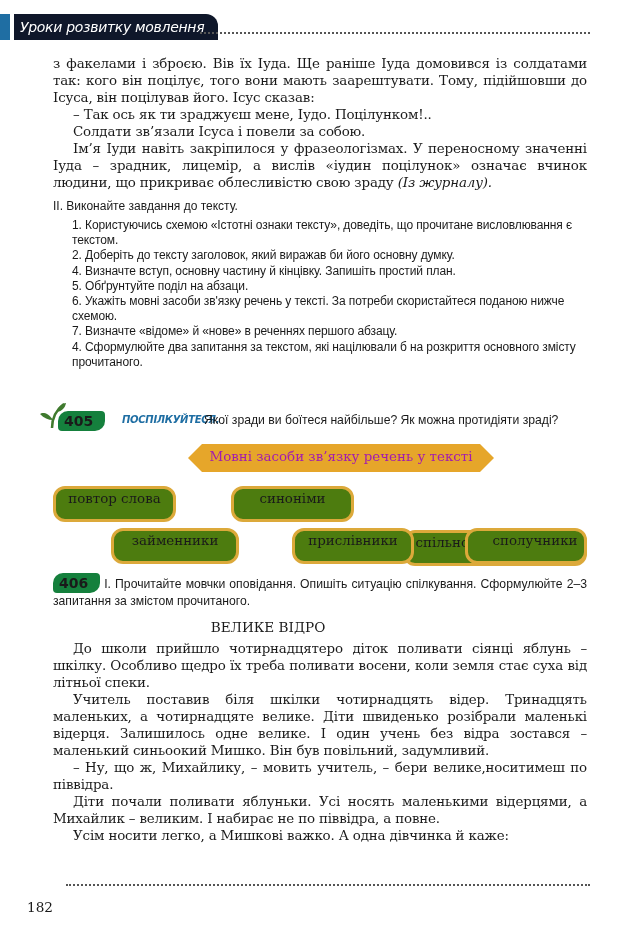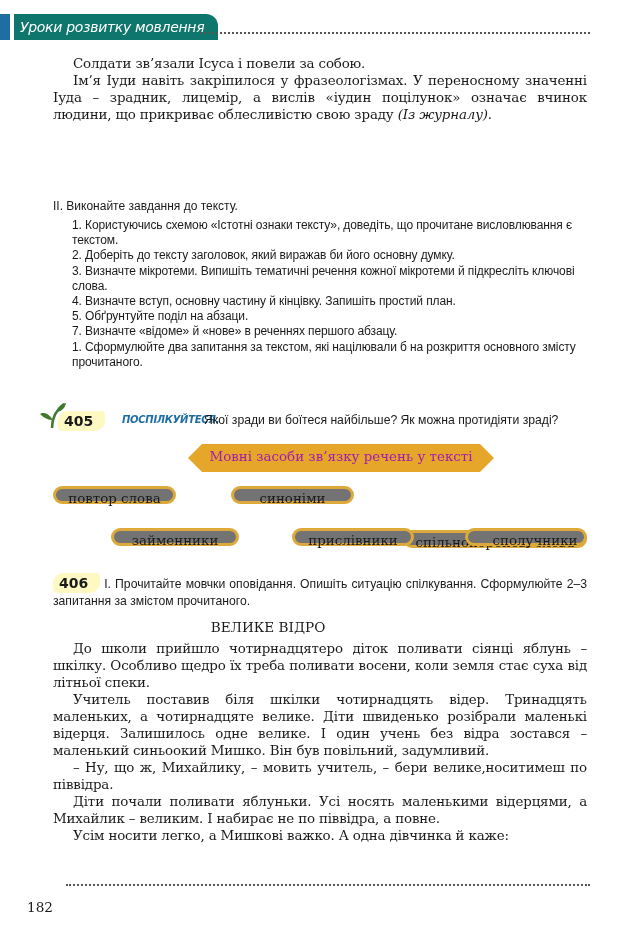--- a/index.html
+++ b/index.html
@@ -3,50 +3,50 @@
 <meta charset="utf-8">
 <style>
   html, body { margin: 0; padding: 0; background: #ffffff; }
   body { width: 638px; height: 946px; position: relative; overflow: hidden; color: #1a1a1a; }
   .serif { font-family: "DejaVu Serif", "Liberation Serif", serif; }
   .sans { font-family: "Liberation Sans", "DejaVu Sans", sans-serif; }
 
   
   .header { position: absolute; top: 14px; left: 0; width: 638px; height: 26px; }
   .header-bar-left { position: absolute; left: 0; top: 0; width: 10px; height: 26px; background: #1f6ea3; }
-  .header-tab { position: absolute; left: 14px; top: 0; height: 26px; padding: 0 14px 0 6px; background: #0f766e;
+  .header-tab { position: absolute; left: 14px; top: 0; height: 26px; padding: 0 14px 0 6px; background: #0f172a;
                 border-radius: 0 12px 0 0; color: #fff; font-family: "DejaVu Sans", sans-serif; font-size: 14px; line-height: 26px;
                 font-style: italic; letter-spacing: -0.3px; }
   .header-dots { position: absolute; left: 200px; right: 48px; top: 18px; border-bottom: 2px dotted #555; }
 
   
   .block { position: absolute; left: 53px; width: 534px; }
   .p { font-size: 13.4px; line-height: 17px; margin: 0; text-align: justify; letter-spacing: -0.15px; }
   .indent { text-indent: 20px; }
   .italic { font-style: italic; }
 
   .task-head { font-size: 12px; line-height: 15px; margin: 0; }
   .tasks { position: absolute; left: 72px; width: 516px; }
   .tasks .t { font-size: 12px; line-height: 15.2px; margin: 0; letter-spacing: -0.1px; }
 
   
-  .badge { display: inline-block; background: #fef9c3; border-radius: 10px 4px 10px 4px; font-family: "DejaVu Sans", sans-serif;
+  .badge { display: inline-block; background: #15803d; border-radius: 10px 4px 10px 4px; font-family: "DejaVu Sans", sans-serif;
            font-weight: bold; font-size: 14px; color: #1a1a1a; padding: 1px 12px 1px 6px; line-height: 18px; }
   .ex405 { position: absolute; left: 38px; top: 402px; width: 560px; height: 30px; }
   .leaf { position: absolute; left: 0; top: 0; }
   .ex405 .badge { position: absolute; left: 20px; top: 9px; }
   .ex405 .label { position: absolute; left: 84px; top: 12px; font-family: "DejaVu Sans", sans-serif; font-style: italic; font-weight: bold;
                   font-size: 10px; color: #1f6ea3; letter-spacing: -0.3px; }
   .ex405 .text { position: absolute; left: 166px; top: 11px; font-size: 12.2px; }
 
   
   .scheme-title { position: absolute; left: 188px; top: 444px; width: 306px; height: 28px; }
   .scheme-title svg { position: absolute; left: 0; top: 0; }
   .scheme-title span { position: absolute; left: 0; right: 0; top: 5px; text-align: center; font-size: 13.4px; color: #a21caf; }
-  .pill { position: absolute; height: 18px; border: 3px solid #dca93a; border-radius: 12px; background: #737373; box-sizing: border-box;
+  .pill { position: absolute; height: 36px; border: 3px solid #dca93a; border-radius: 12px; background: #4d7c0f; box-sizing: border-box;
           text-align: center; font-size: 13.4px; line-height: 20px; color: #1a1a1a; }
 
   
   .ex406 { position: absolute; left: 53px; top: 573px; width: 534px; }
   .ex406 .badge { margin-right: 4px; }
   .ex406 .text { font-size: 12.2px; line-height: 16px; margin: 0; text-align: justify; }
 
   .story-title { position: absolute; left: 0; width: 536px; top: 619px; text-align: center; font-size: 13.6px; }
 
   
@@ -56,35 +56,37 @@
 </head>
 <body>
 
 <div class="header">
   <div class="header-bar-left"></div>
   <div class="header-tab">Уроки розвитку мовлення</div>
   <div class="header-dots"></div>
 </div>
 
 <div class="block serif" style="top:55px;">
+  <p class="p">з факелами і зброєю. Вів їх Іуда. Ще раніше Іуда домовився із солдатами так: кого він поцілує, того вони мають заарештувати. Тому, підійшовши до Ісуса, він поцілував його. Ісус сказав:</p>
+  <p class="p indent">– Так ось як ти зраджуєш мене, Іудо. Поцілунком!..</p>
   <p class="p indent">Солдати зв’язали Ісуса і повели за собою.</p>
   <p class="p indent"><span>Ім’я Іуди навіть закріпилося у фразеологізмах. У переносному значенні Іуда – зрадник, лицемір, а вислів «іудин поцілунок» означає вчинок людини, що прикриває облесливістю свою зраду</span> <span class="italic">(Із журналу).</span></p>
 </div>
 
 <div class="block sans" style="top:199px;">
   <p class="task-head">ІІ. Виконайте завдання до тексту.</p>
 </div>
 <div class="tasks sans" style="top:218px;">
   <p class="t">1. Користуючись схемою «Істотні ознаки тексту», доведіть, що прочитане висловлювання є текстом.</p>
   <p class="t">2. Доберіть до тексту заголовок, який виражав би його основну думку.</p>
-  <p class="t">3. Визначте мікротеми. Випишіть тематичні речення кожної мікротеми й підкресліть ключові слова.</p>
   <p class="t">4. Визначте вступ, основну частину й кінцівку. Запишіть простий план.</p>
   <p class="t">5. Обґрунтуйте поділ на абзаци.</p>
+  <p class="t">6. Укажіть мовні засоби зв'язку речень у тексті. За потреби скористайтеся поданою нижче схемою.</p>
   <p class="t">7. Визначте «відоме» й «нове» в реченнях першого абзацу.</p>
-  <p class="t">1. Сформулюйте два запитання за текстом, які націлювали б на розкриття основного змісту прочитаного.</p>
+  <p class="t">4. Сформулюйте два запитання за текстом, які націлювали б на розкриття основного змісту прочитаного.</p>
 </div>
 
 <div class="ex405">
   <svg class="leaf" width="30" height="28" viewBox="0 0 30 28">
     <path d="M14 26 C 14 16, 18 8, 26 2" stroke="#3f7a2e" stroke-width="2.5" fill="none"></path>
     <path d="M15 18 C 10 10, 4 10, 2 12 C 6 16, 10 18, 15 18 Z" fill="#3f7a2e"></path>
     <path d="M19 10 C 20 4, 25 1, 28 1 C 27 6, 24 9, 19 10 Z" fill="#3f7a2e"></path>
   </svg>
   <span class="badge">405</span>
   <span class="label">ПОСПІЛКУЙТЕСЯ.</span>

